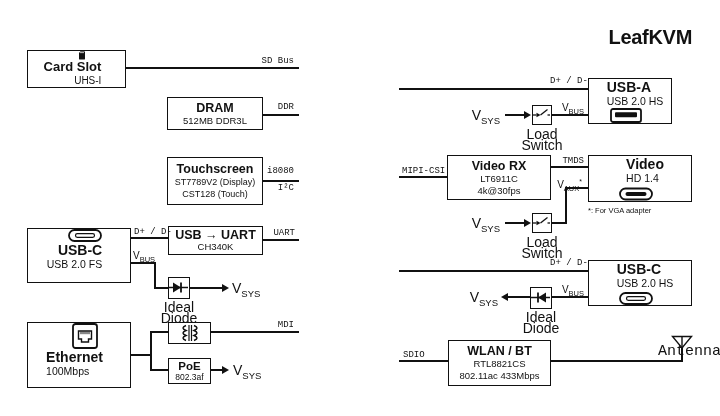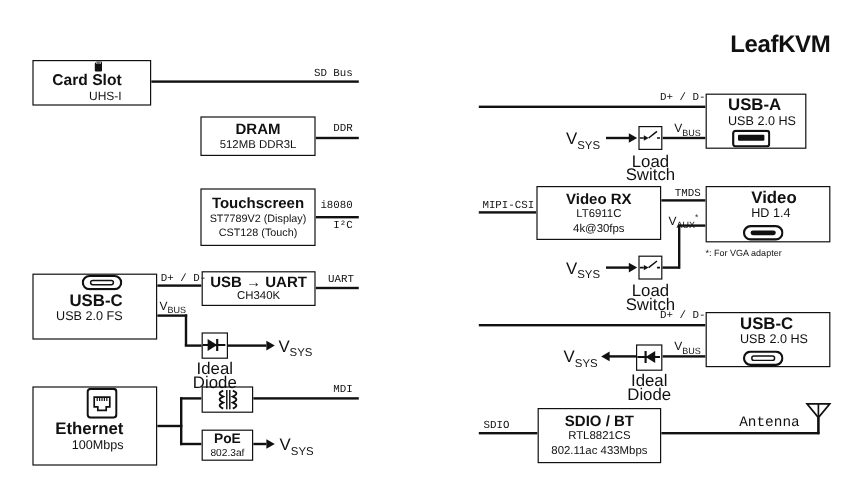--- a/index.html
+++ b/index.html
@@ -136,21 +136,21 @@
   <div class="box flexr" style="left:27px;top:322px;width:104px;height:66px">
     <svg style="margin-left:12px" width="26" height="26" viewBox="0 0 26 26">
       <rect x="1" y="1" width="24" height="24" rx="2.5" fill="none" stroke="#111" stroke-width="1.8"></rect>
       <path d="M6.5 8 H19.5 V16 H16.5 V19 H9.5 V16 H6.5 Z" fill="none" stroke="#111" stroke-width="1.4"></path>
       <line x1="9" y1="8.7" x2="9" y2="11.2" stroke="#111" stroke-width="1"></line>
       <line x1="11" y1="8.7" x2="11" y2="11.2" stroke="#111" stroke-width="1"></line>
       <line x1="13" y1="8.7" x2="13" y2="11.2" stroke="#111" stroke-width="1"></line>
       <line x1="15" y1="8.7" x2="15" y2="11.2" stroke="#111" stroke-width="1"></line>
       <line x1="17" y1="8.7" x2="17" y2="11.2" stroke="#111" stroke-width="1"></line>
     </svg>
-    <div style="flex:1;text-align:right;padding-right:9px">
+    <div style="flex:1;padding-right:9px">
       <div class="t-lg">Ethernet</div>
       <div class="s-lg">100Mbps</div>
     </div>
   </div>
 
   <div class="box flexc" style="left:168px;top:322px;width:43px;height:22px">
     <svg width="40" height="18" viewBox="0 0 40 18">
       <path d="M16 1.5 q-6 2.5 0 5 q-6 2.5 0 5 q-6 2.5 0 5" fill="none" stroke="#111" stroke-width="1.5"></path>
       <path d="M24 1.5 q6 2.5 0 5 q6 2.5 0 5 q6 2.5 0 5" fill="none" stroke="#111" stroke-width="1.5"></path>
       <line x1="19" y1="1" x2="19" y2="17" stroke="#111" stroke-width="1.2"></line>
@@ -223,21 +223,21 @@
 
   <div class="box" style="left:530px;top:287px;width:22px;height:22px">
     <svg width="19" height="19" viewBox="0 0 19 19">
       <line x1="0" y1="9.5" x2="19" y2="9.5" stroke="#111" stroke-width="1.5"></line>
       <polygon points="15,4.5 15,14.5 7,9.5" fill="#111"></polygon>
       <line x1="7" y1="4.5" x2="7" y2="14.5" stroke="#111" stroke-width="1.8"></line>
     </svg>
   </div>
 
   <div class="box flexc" style="left:448px;top:340px;width:103px;height:46px">
-    <div class="t-md">SDIO / BT</div>
+    <div class="t-md">WLAN / BT</div>
     <div class="s-md">RTL8821CS</div>
     <div class="s-md">802.11ac 433Mbps</div>
   </div>
 
   <div class="title-wrap">
     <div class="title-main">LeafKVM</div>
   </div>
 
   <div class="busl r" style="left:250px;top:56px;width:44px">SD Bus</div>
   <div class="busl r" style="left:250px;top:102px;width:44px">DDR</div>
@@ -272,16 +272,16 @@
       <div>Switch</div>
   </div>
   <div class="cap2" style="left:149px;top:302px;width:60px">
     <div>Ideal</div>
       <div>Diode</div>
   </div>
   <div class="cap2" style="left:511px;top:312px;width:60px">
     <div>Ideal</div>
       <div>Diode</div>
   </div>
-  <div class="busl r" style="left:616px;top:347px;width:42px;font-size:12px">Antenna</div>
+  <div class="busl r" style="left:658px;top:347px;width:42px;font-size:15px">Antenna</div>
   <div class="note" style="left:588px;top:206px">*: For VGA adapter</div>
 
 </div>
 
 </body></html>

